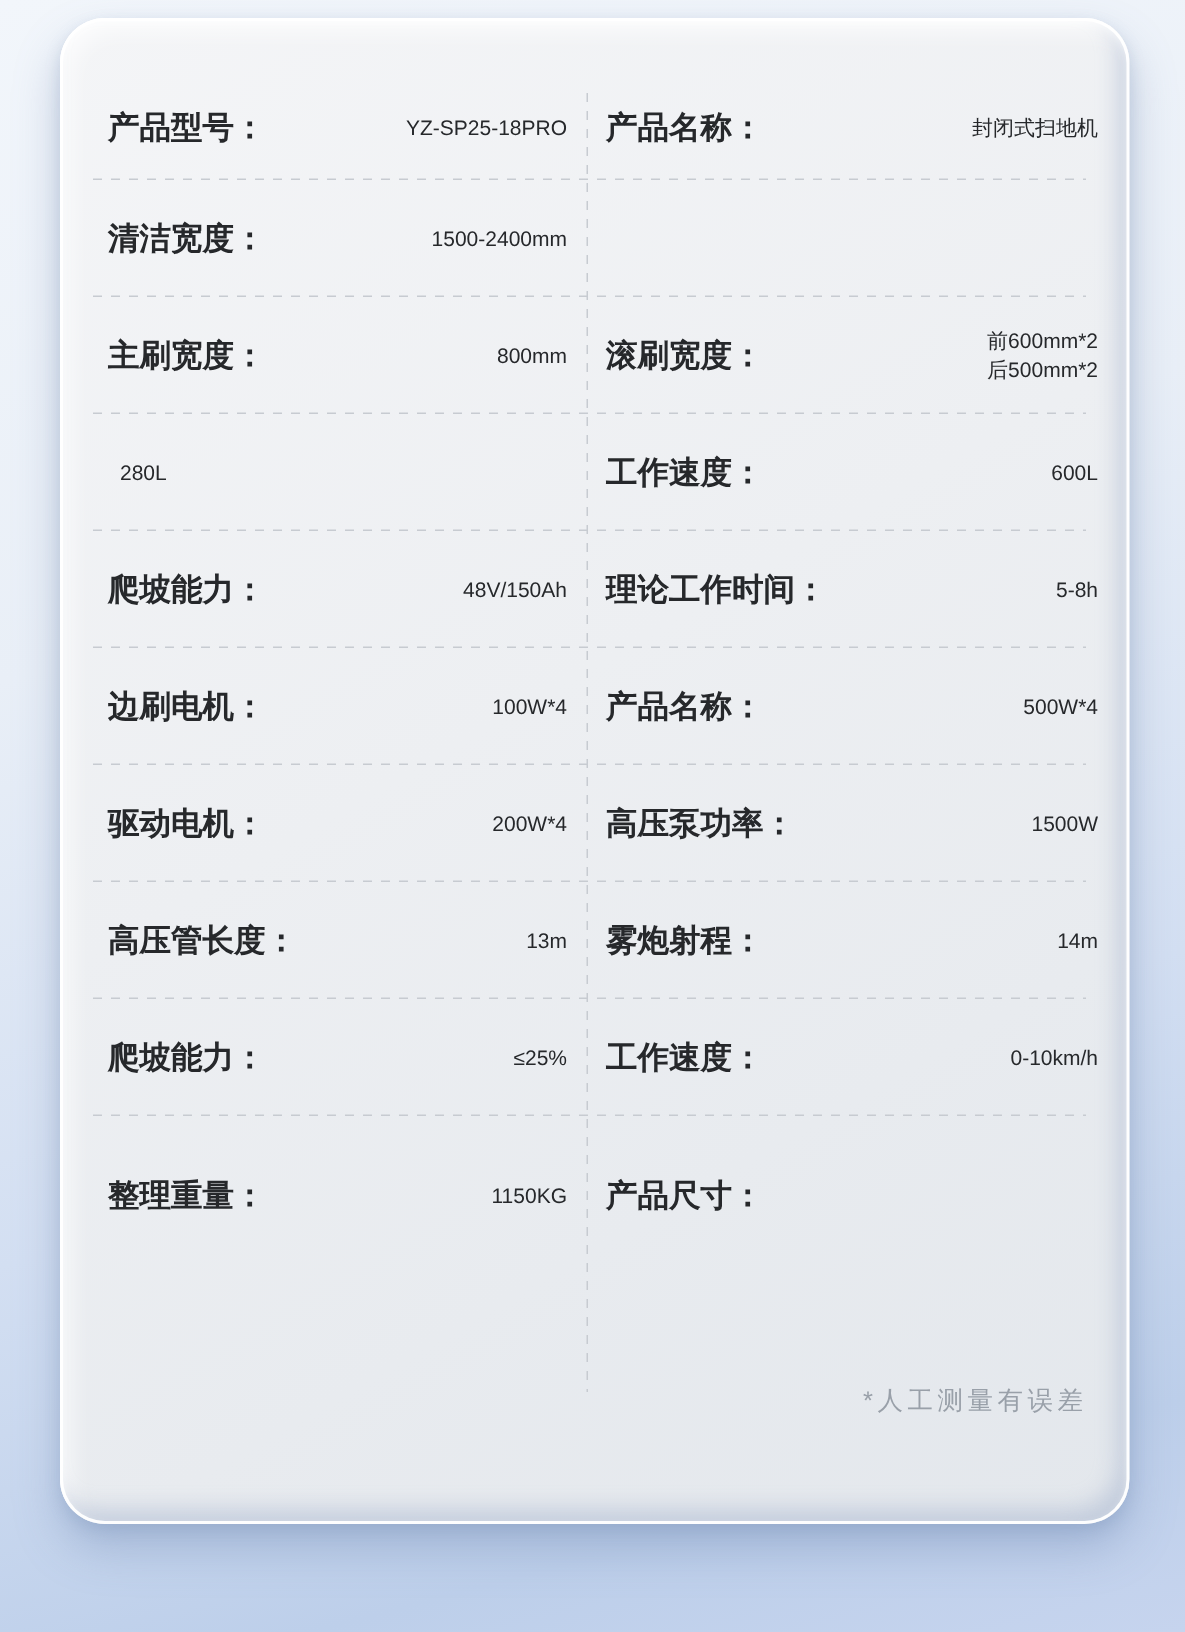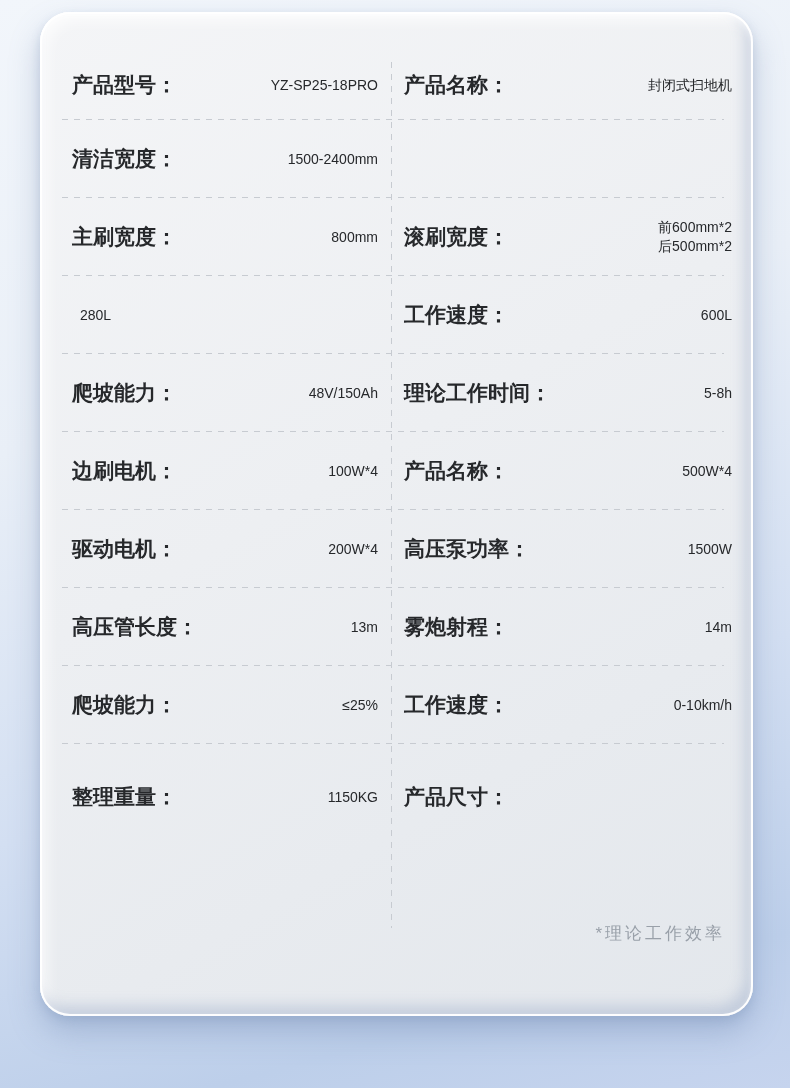--- a/index.html
+++ b/index.html
@@ -238,18 +238,18 @@
       <div class="cell left">
         <span class="lbl">整理重量：</span>
         <span class="val">1150KG</span>
       </div>
       <div class="cell right">
         <span class="lbl">产品尺寸：</span>
       </div>
     </div>
 
     <div class="footnote-row">
-      <span class="footnote">*理论工作效率</span>
+      <span class="footnote">*人工测量有误差</span>
     </div>
 
     <div class="vdiv"></div>
   </div>
 </div>
 
 </body></html>

